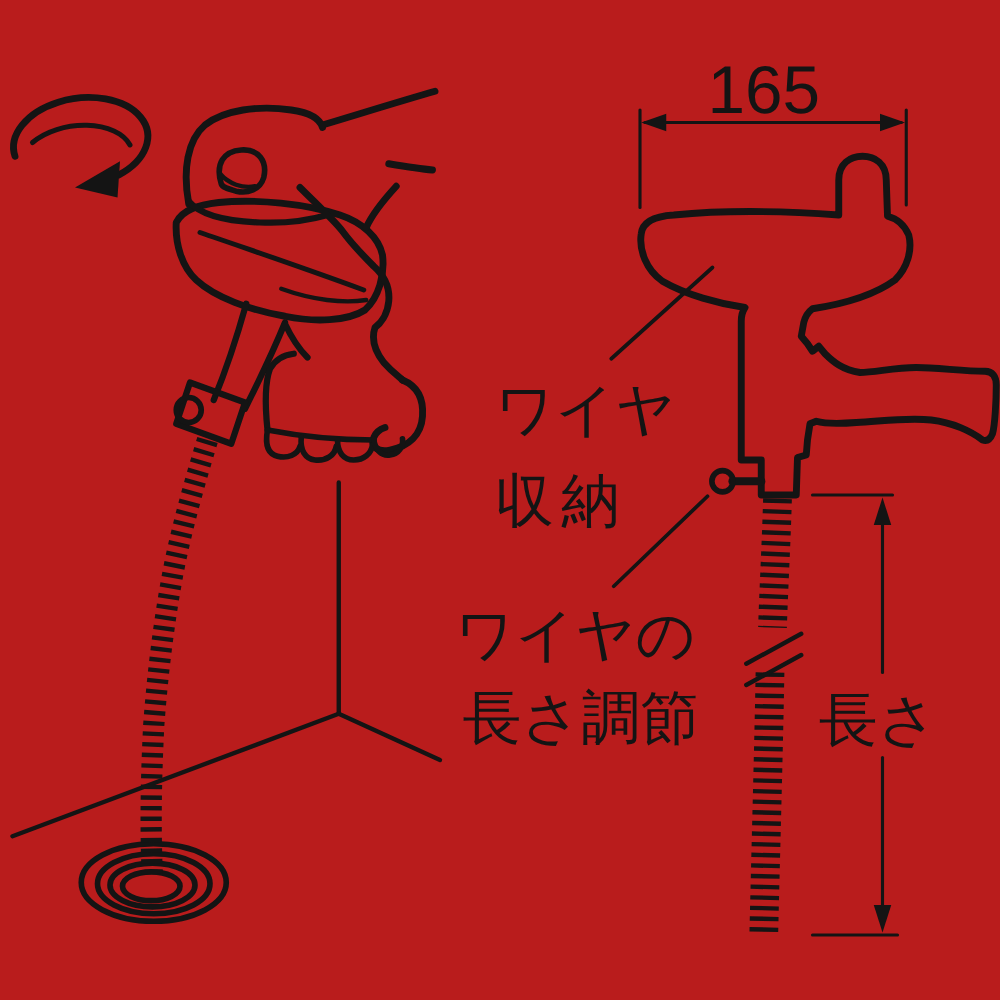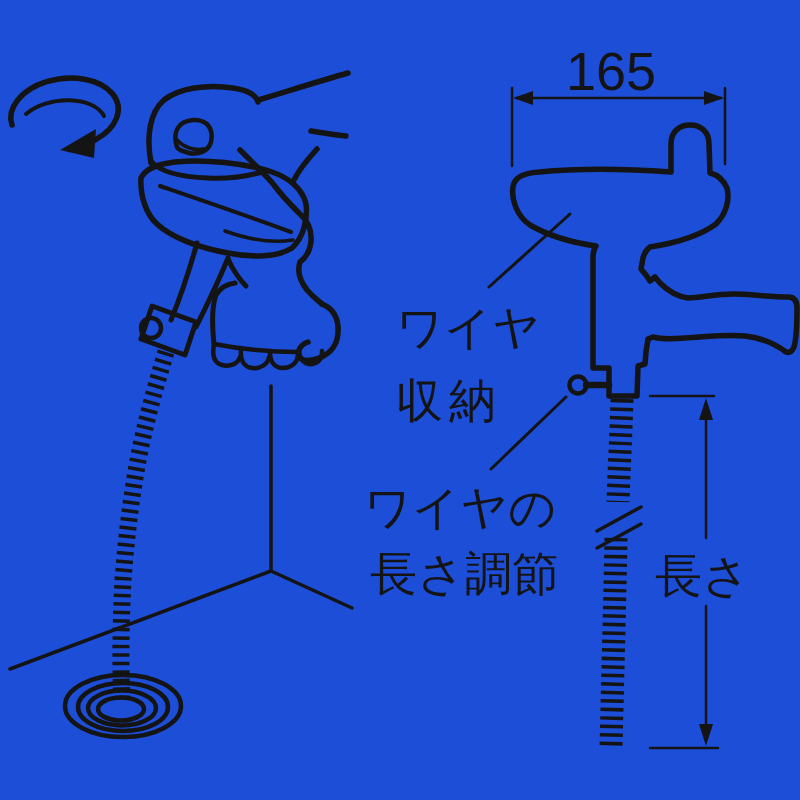--- a/index.html
+++ b/index.html
@@ -1,19 +1,19 @@
 <!DOCTYPE html>
 <html><head>
 <meta charset="utf-8">
 <style>
   html,body{margin:0;padding:0;background:#ffffff;}
   .canvas{
     position:relative;
     width:800px;height:800px;
-    background:#1d4ed8;
+    background:#b91c1c;
     overflow:hidden;
     font-family:"Liberation Sans", sans-serif;
   }
   svg{position:absolute;left:0;top:0;}
   .ink{stroke:#141414;fill:none;stroke-linecap:round;stroke-linejoin:round;}
   .fillink{fill:#141414;stroke:none;}
   .label{
     font-family:"Liberation Sans", sans-serif;
     fill:#141414;
   }

